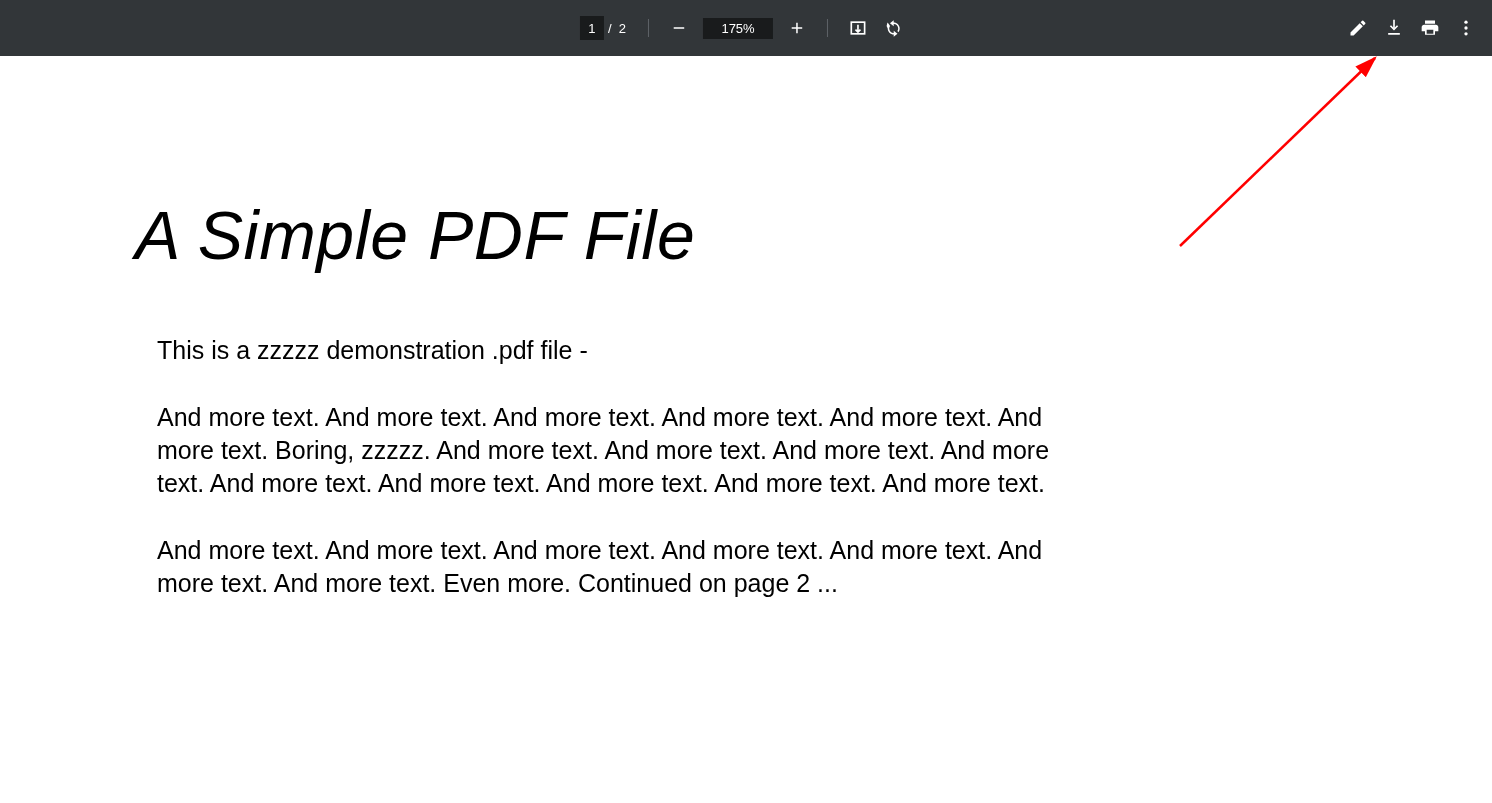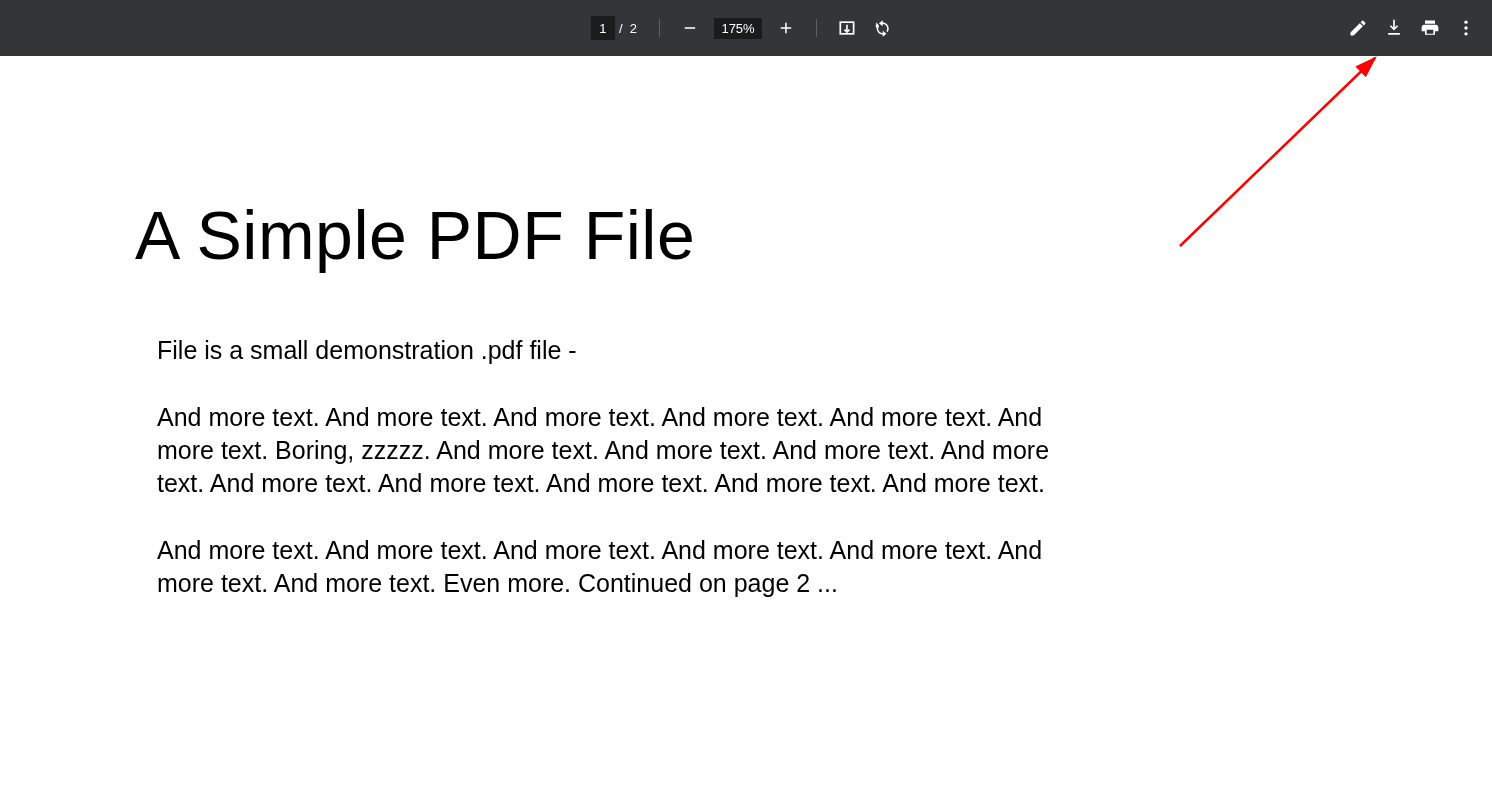--- a/index.html
+++ b/index.html
@@ -65,21 +65,21 @@
     display: flex;
     align-items: center;
     justify-content: center;
     cursor: pointer;
     border-radius: 50%;
   }
   .zoom-box {
     background: #191b1c;
     color: #fff;
     font-size: 13px;
-    padding: 3px 7px;
+    padding: 3px 18px;
     min-width: 34px;
     text-align: center;
     margin: 0 6px;
   }
   svg { display: block; }
   .page-area {
     position: relative;
     width: 100%;
     height: calc(803px - 56px);
     background: #fff;
@@ -89,20 +89,21 @@
     position: absolute;
     left: 135px;
     top: 140px;
     width: 920px;
   }
   .doc h1 {
     font-size: 68px;
     font-weight: 400;
     margin: 0 0 60px 0;
     letter-spacing: 0.5px;
+    font-style: italic;
   }
   .doc p {
     font-size: 25px;
     line-height: 1.32;
     margin: 0 0 34px 22px;
     color: #000;
   }
   .annotation-arrow {
     position: absolute;
     pointer-events: none;
@@ -187,21 +188,21 @@
             <circle cx="12" cy="19" r="2"></circle>
         </svg>
       </span>
     </div>
   </div>
 </div>
 
 <div class="page-area">
   <div class="doc">
     <h1>A Simple PDF File</h1>
-    <p>File is a small demonstration .pdf file -</p>
+    <p>This is a zzzzz demonstration .pdf file -</p>
     <p>And more text. And more text. And more text. And more text. And more text. And more text. Boring, zzzzz. And more text. And more text. And more text. And more text. And more text. And more text. And more text. And more text. And more text.</p>
     <p>And more text. And more text. And more text. And more text. And more text. And more text. And more text. Even more. Continued on page 2 ...</p>
   </div>
 
   <svg class="annotation-arrow" style="left:1170px; top:-10px;" width="220" height="210">
     <defs>
       <marker id="ah" markerWidth="10" markerHeight="10" refX="8" refY="3" orient="auto">
         <path d="M0,0 L9,3 L0,6 Z" fill="#ff0000"></path>
       </marker>
     </defs>

